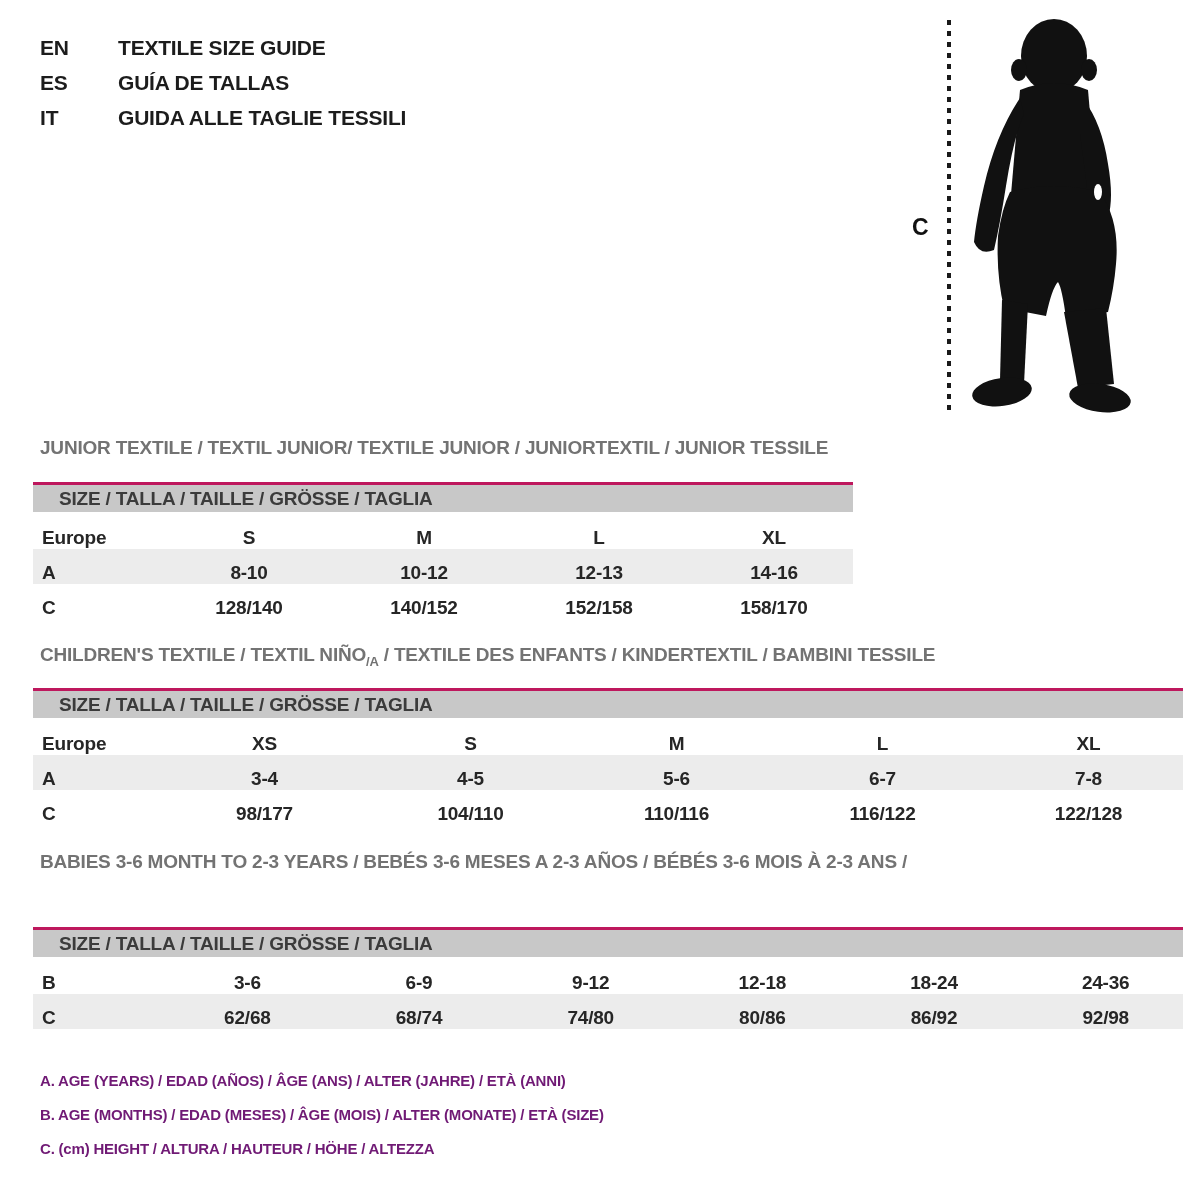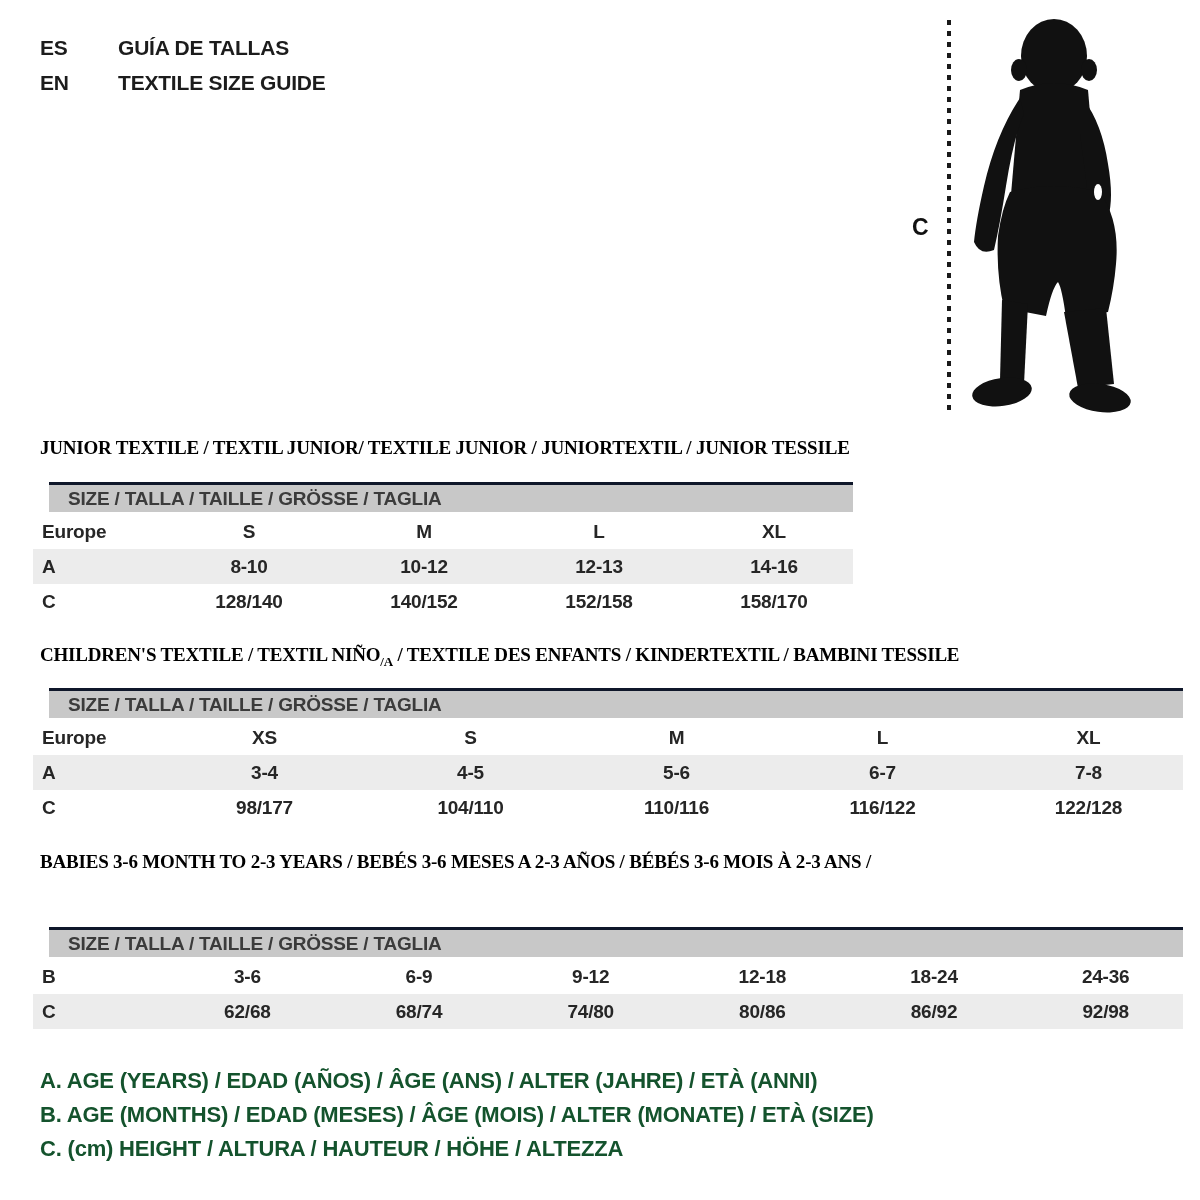--- a/index.html
+++ b/index.html
@@ -18,58 +18,62 @@
 
   
   .measure-line {
     position:absolute; left:947px; top:20px; width:4px; height:396px;
     background:repeating-linear-gradient(to bottom,#1a1a1a 0 5px,transparent 5px 11px);
   }
   .measure-label { position:absolute; left:912px; top:214px; font-size:23px; color:#111; }
   .baby-svg { position:absolute; left:962px; top:16px; }
 
   
-  .sec-title { position:absolute; left:40px; font-size:19px; color:#000000; white-space:nowrap;font-family:Liberation Serif, serif; }
+  .sec-title { position:absolute; left:40px; font-size:19px; color:#737373; white-space:nowrap; }
   .title-junior { top:437px; }
   .title-children { top:644px; }
   .title-babies { top:845px; line-height:34px; }
   .sub-a { font-size:13px; vertical-align:-5px; }
 
   
   .size-table { position:absolute; left:33px; }
   .t-junior   { top:482px; width:820px; }
   .t-children { top:688px; width:1150px; }
   .t-babies   { top:927px; width:1150px; }
   .band {
-    height:30px; background:#c8c8c8; border-top:3px solid #0f172a;
-    display:flex; align-items:center; padding-left:19px;
-    font-size:19px; color:#3b3b3b; margin-bottom:2px; white-space:nowrap;margin-left:16px;
+    height:30px; background:#c8c8c8; border-top:3px solid #be185d;
+    display:flex; align-items:center; padding-left:26px;
+    font-size:19px; color:#3b3b3b; margin-bottom:2px; white-space:nowrap;
   }
-  .trow { display:flex; align-items:center; height:35px; font-size:19px; color:#262626;gap:17px; }
+  .trow { display:flex; align-items:flex-end; height:35px; font-size:19px; color:#262626;gap:17px; }
   .trow.stripe { background:#ececec; }
   .tlabel { width:120px; padding-left:9px; }
   .tcell { flex:1; text-align:center; }
 
   
-  .legend { position:absolute; left:40px; top:1064px; font-size:22px; line-height:34px; color:#14532d; }
+  .legend { position:absolute; left:40px; top:1064px; font-size:15px; line-height:34px; color:#701a75; }
   .legend div { white-space:nowrap; }
 </style>
 </head>
 <body>
 
 <div class="page">
 
   <header class="lang-block">
     <div class="lang-row">
+      <span class="lang-code">EN</span>
+      <span class="lang-label">TEXTILE SIZE GUIDE</span>
+    </div>
+    <div class="lang-row">
       <span class="lang-code">ES</span>
       <span class="lang-label">GUÍA DE TALLAS</span>
     </div>
     <div class="lang-row">
-      <span class="lang-code">EN</span>
-      <span class="lang-label">TEXTILE SIZE GUIDE</span>
+      <span class="lang-code">IT</span>
+      <span class="lang-label">GUIDA ALLE TAGLIE TESSILI</span>
     </div>
   </header>
 
   <div class="measure-line"></div>
   <span class="measure-label">C</span>
   <svg class="baby-svg" width="178" height="404" viewBox="0 0 178 404" xmlns="http://www.w3.org/2000/svg">
     <g fill="#111111">
       <ellipse cx="92" cy="40" rx="33" ry="37"></ellipse>
       <ellipse cx="57" cy="54" rx="8" ry="11"></ellipse>
       <ellipse cx="127" cy="54" rx="8" ry="11"></ellipse>

